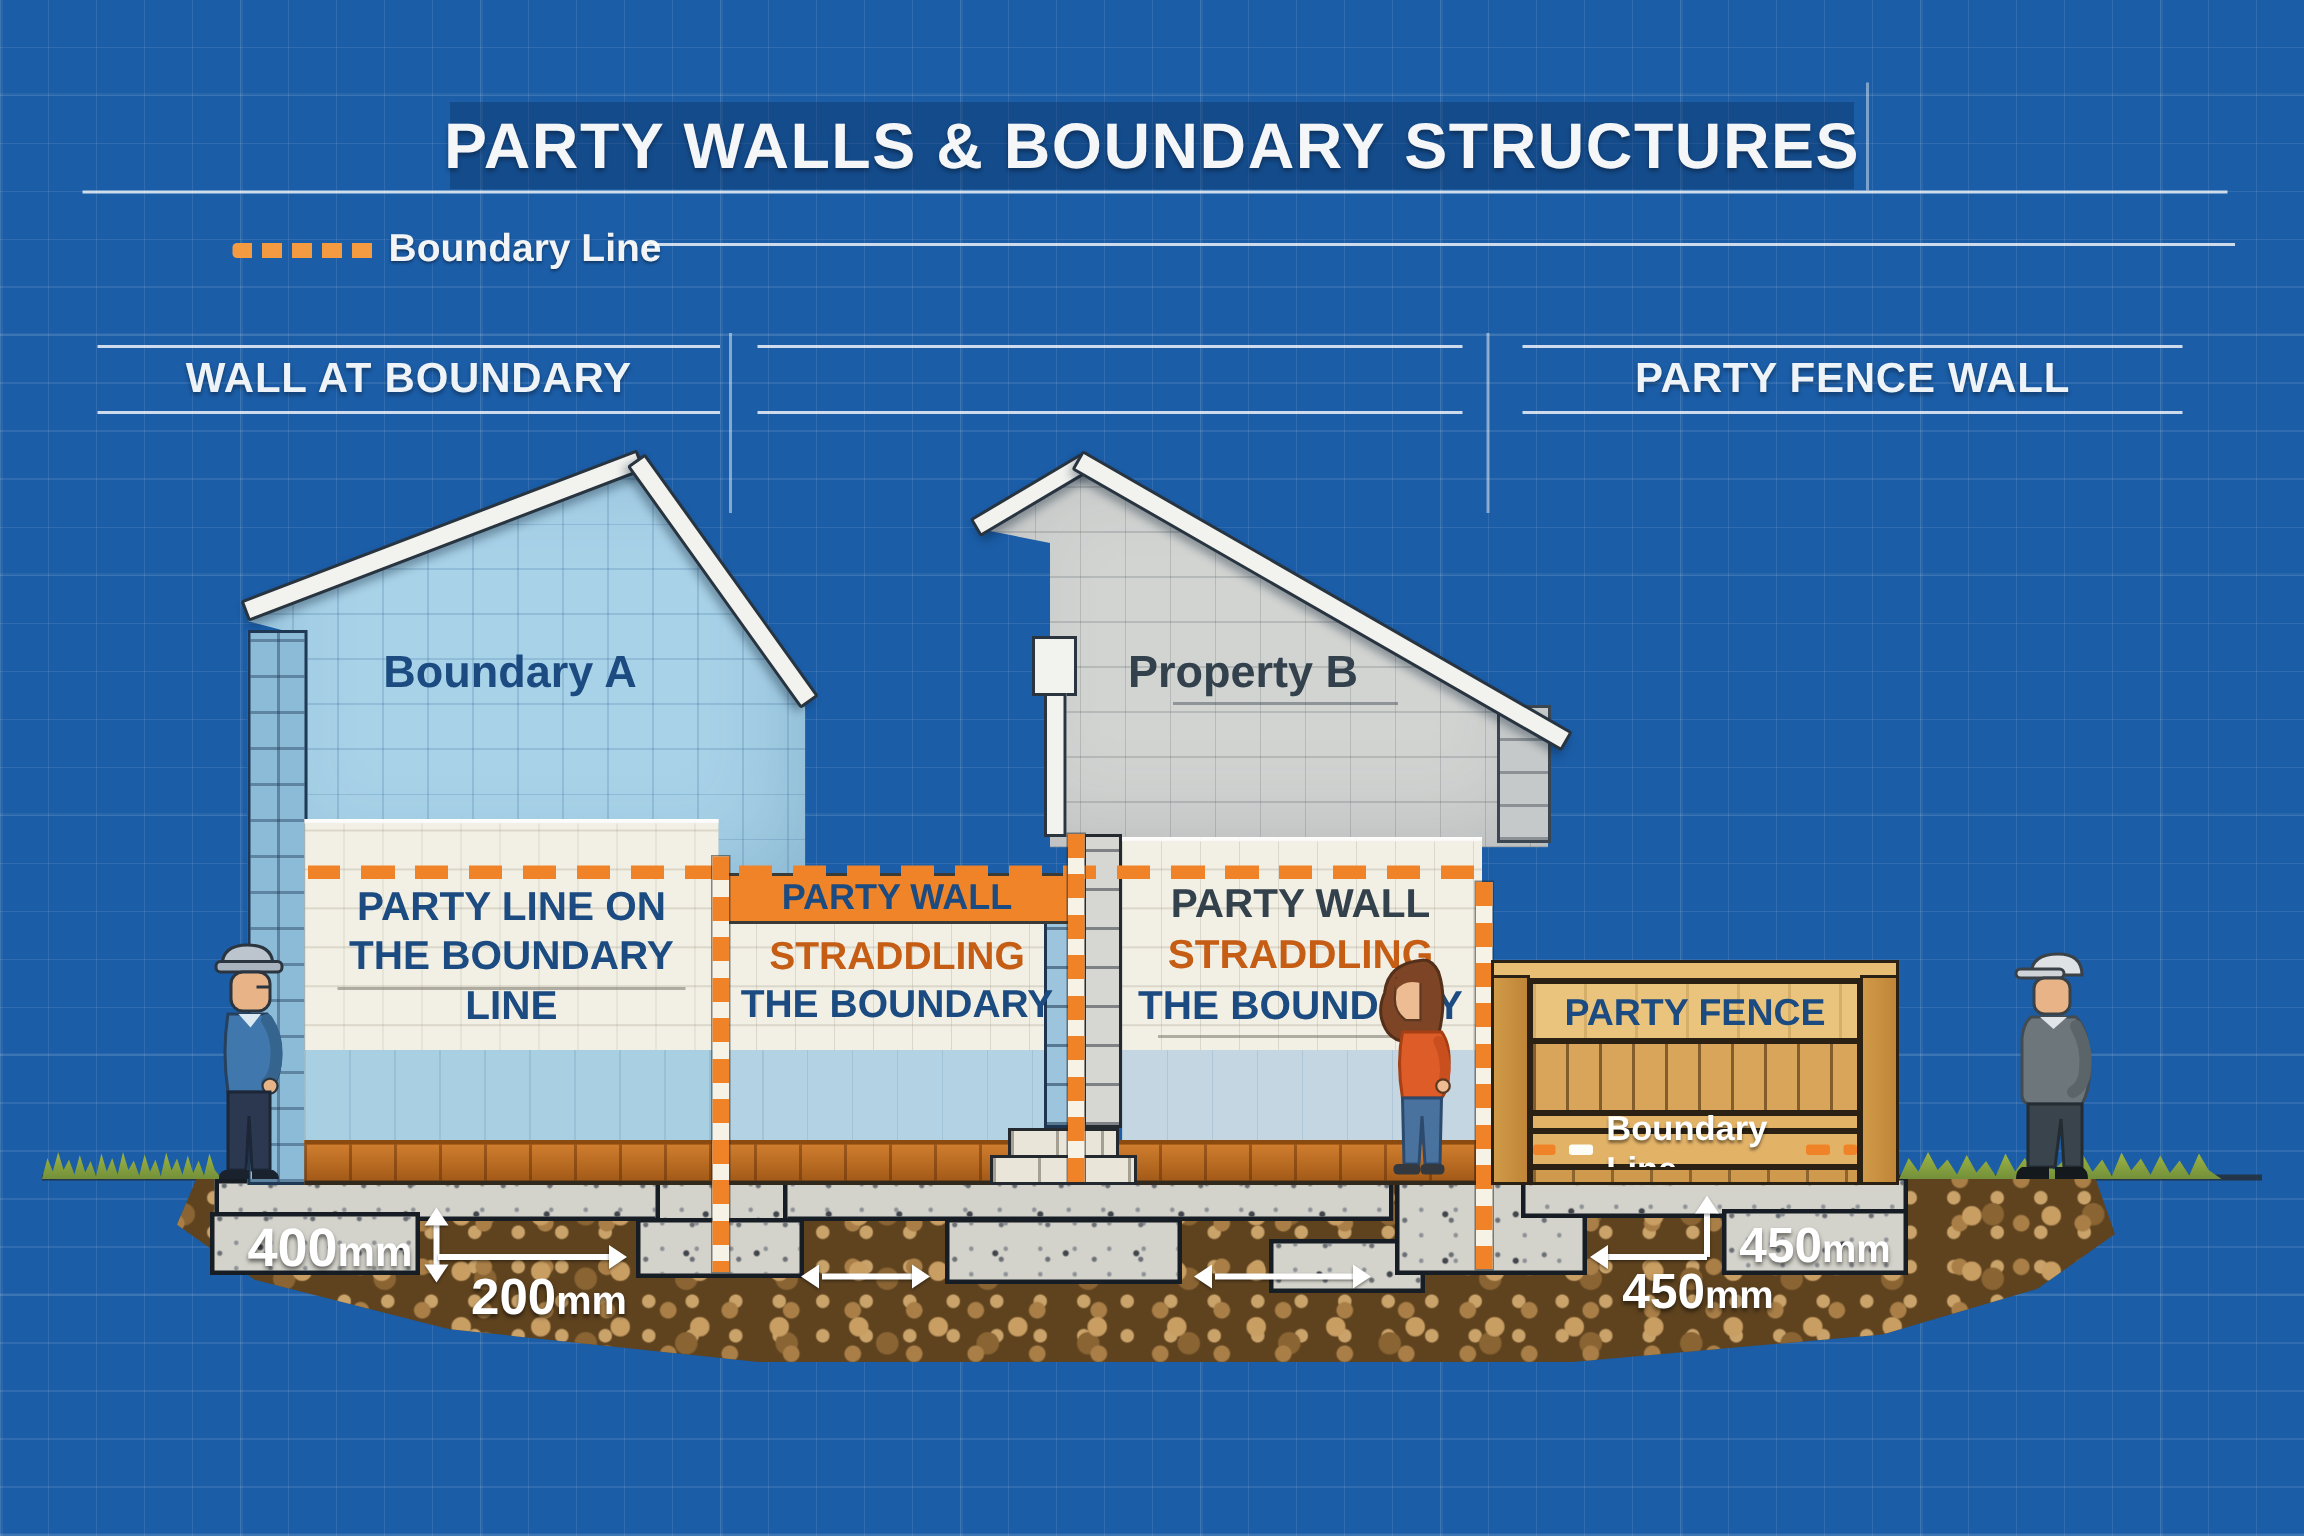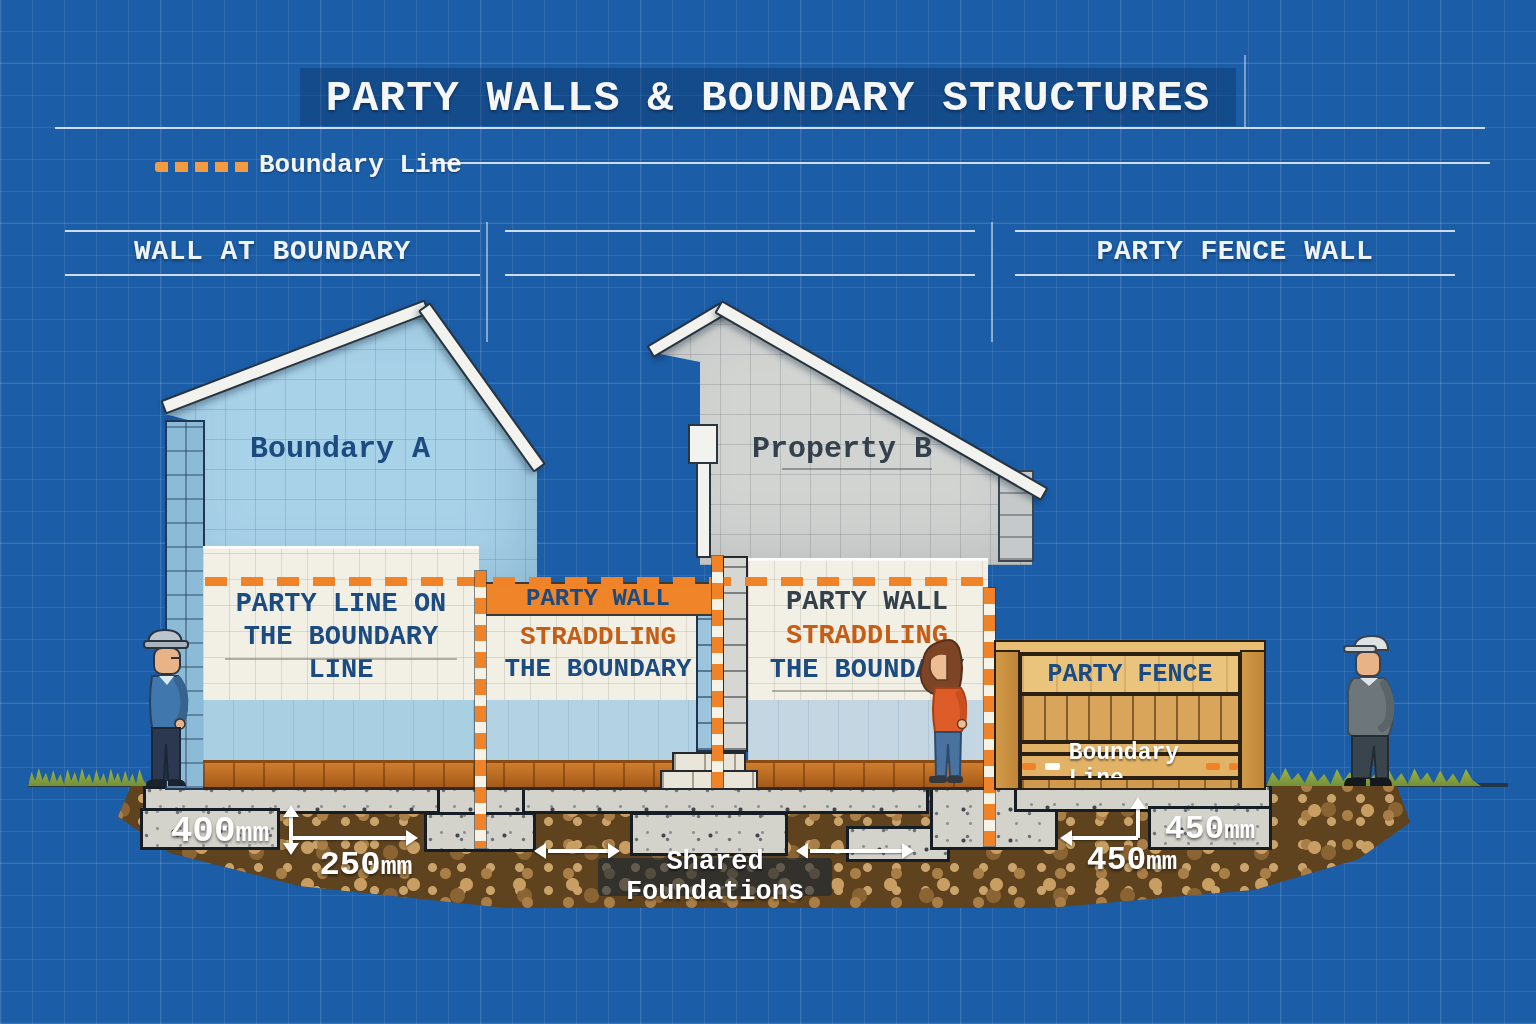--- a/index.html
+++ b/index.html
@@ -1,18 +1,18 @@
 <!DOCTYPE html>
 <html><head>
 <meta charset="utf-8">
 <style>
   html,body{margin:0;padding:0;background:#0e3c6e;}
   #canvas{
     position:relative;width:1536px;height:1024px;overflow:hidden;
-    font-family:Liberation Mono, monospace;
+    font-family:Liberation Sans, sans-serif;
     background-color:#1b5da7;
     background-image:
       repeating-linear-gradient(0deg, rgba(255,255,255,0.09) 0 1px, transparent 1px 32px),
       repeating-linear-gradient(90deg, rgba(255,255,255,0.09) 0 1px, transparent 1px 32px),
       repeating-linear-gradient(0deg, rgba(255,255,255,0.06) 0 2px, transparent 2px 160px),
       repeating-linear-gradient(90deg, rgba(255,255,255,0.06) 0 2px, transparent 2px 160px);
   }
   .abs{position:absolute;box-sizing:border-box;}
   .wline{position:absolute;background:rgba(255,255,255,0.78);}
   .title-band{background:rgba(10,42,88,0.35);}
@@ -281,30 +281,29 @@
 
   <div class="abs dim-text" style="left:160px;top:811px;width:120px;font-size:36px;text-align:center">
     <span>400</span><span class="dim-unit">mm</span>
   </div>
   <div class="aline" style="left:289px;top:816px;width:4px;height:28px"></div>
   <div class="ah ah-u" style="left:283px;top:805px"></div>
   <div class="ah ah-d" style="left:283px;top:843px"></div>
   <div class="aline" style="left:292px;top:836px;width:116px;height:4px"></div>
   <div class="ah ah-r" style="left:406px;top:830px"></div>
   <div class="abs dim-text" style="left:296px;top:846px;width:140px;font-size:34px;text-align:center">
-    <span>250</span><span class="dim-unit">mm</span>
+    <span>200</span><span class="dim-unit">mm</span>
   </div>
 
   <div class="aline" style="left:548px;top:849px;width:62px;height:4px"></div>
   <div class="ah ah-l" style="left:534px;top:843px"></div>
   <div class="ah ah-r" style="left:608px;top:843px"></div>
   <div class="aline" style="left:810px;top:849px;width:94px;height:4px"></div>
   <div class="ah ah-l" style="left:796px;top:843px"></div>
   <div class="ah ah-r" style="left:902px;top:843px"></div>
-  <div class="abs shared-band" style="left:598px;top:858px;width:234px;height:38px">Shared Foundations</div>
 
   <div class="abs dim-text" style="left:1150px;top:811px;width:120px;font-size:33px;text-align:center">
     <span>450</span><span class="dim-unit">mm</span>
   </div>
   <div class="aline" style="left:1136px;top:808px;width:4px;height:30px"></div>
   <div class="ah ah-u" style="left:1130px;top:797px"></div>
   <div class="aline" style="left:1072px;top:836px;width:66px;height:4px"></div>
   <div class="ah ah-l" style="left:1060px;top:830px"></div>
   <div class="abs dim-text" style="left:1062px;top:842px;width:140px;font-size:33px;text-align:center">
     <span>450</span><span class="dim-unit">mm</span>

